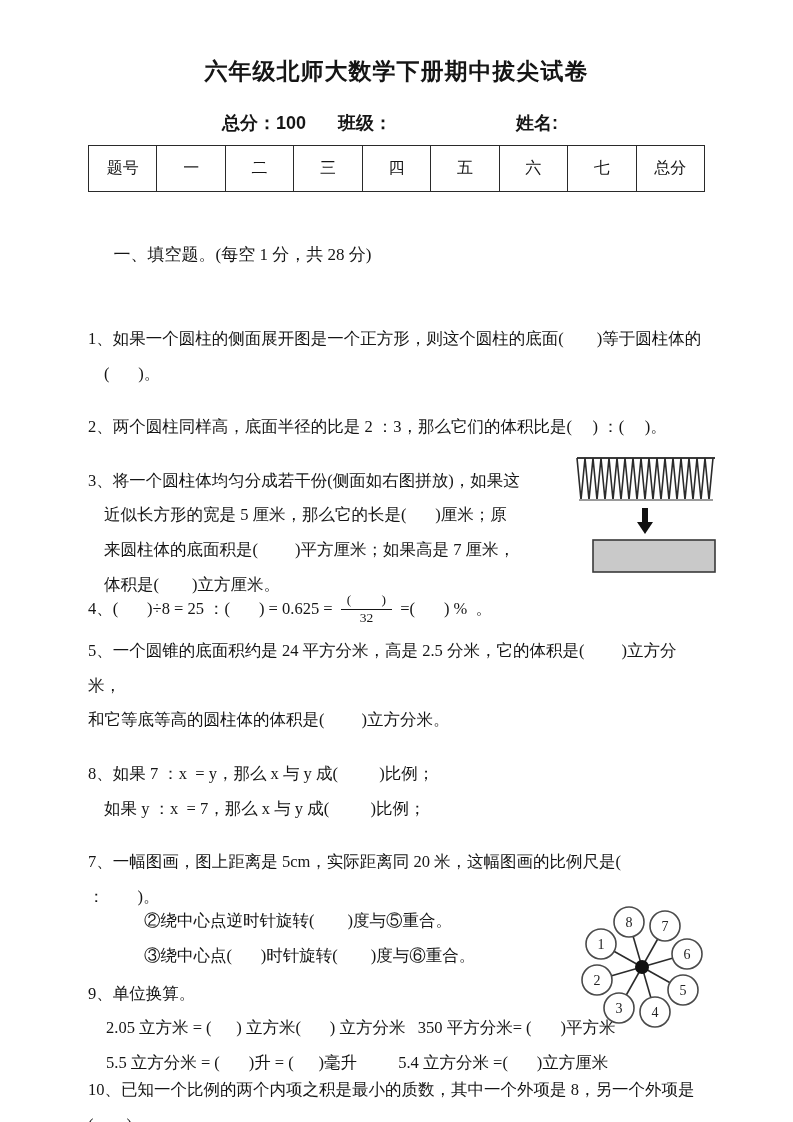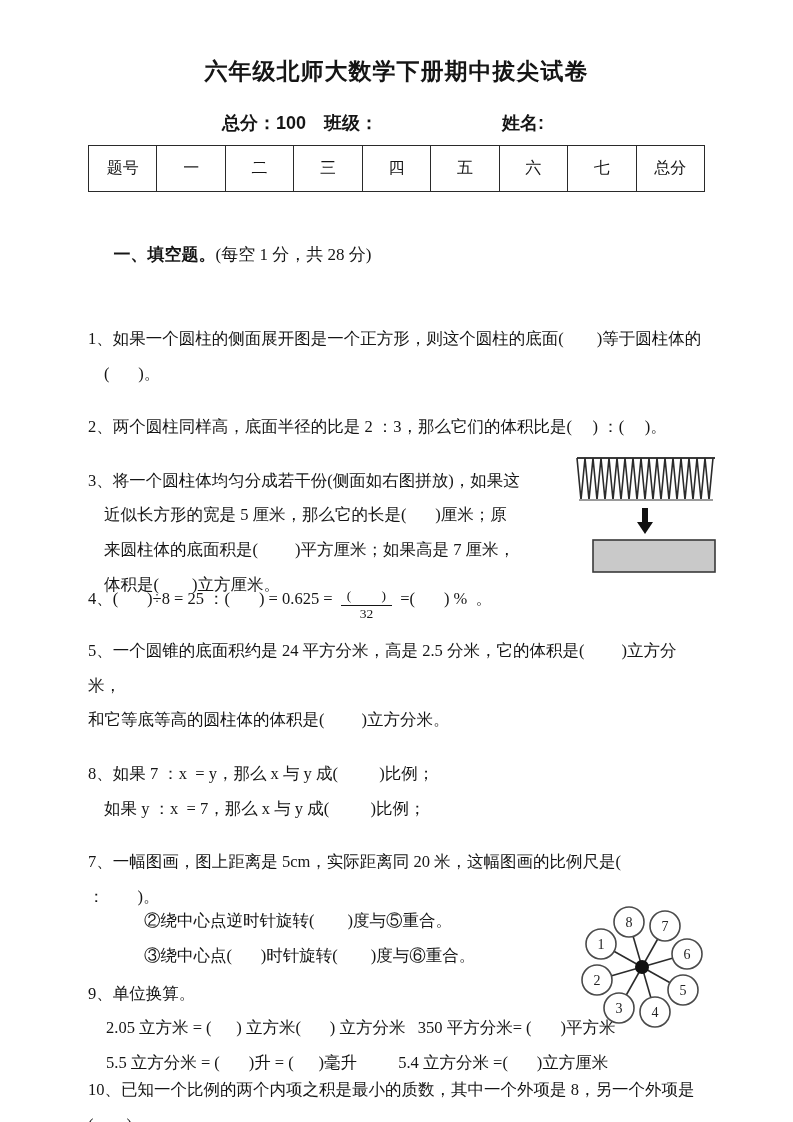--- a/index.html
+++ b/index.html
@@ -30,21 +30,21 @@
 
   .info-row {
     margin-top: 24px;
     font-family: "Liberation Sans", "DejaVu Sans", sans-serif;
     font-weight: bold;
     font-size: 18px;
     white-space: pre;
     display: flex;
   }
   .info-total { margin-left: 134px; }
-  .info-class { margin-left: 18px; }
+  .info-class { margin-left: 32px; }
   .info-name  { margin-left: 124px; }
 
   table.score-table {
     margin-top: 10px;
     border-collapse: collapse;
     width: 617px;
     table-layout: fixed;
   }
   table.score-table td {
     border: 1.6px solid #2a2a2a;
@@ -54,21 +54,21 @@
     font-size: 16px;
     padding: 12px;
   }
 
   .sec-head {
     margin-top: 15px;
     font-size: 17px;
     line-height: 32px;
     white-space: pre;
   }
-  .sec-head .b { font-weight: bold; }
+  .sec-head .b { font-weight: normal; }
 
   .q { position: relative; margin-top: 19px; }
   .line {
     font-size: 16.5px;
     line-height: 34.6px;
     white-space: pre-wrap;
   }
   .ind-1 { margin-left: 16px; }
   .ind-2 { margin-left: 56px; }
   .ind-3 { margin-left: 18px; }
@@ -77,21 +77,21 @@
   .q3-fig {
     position: absolute;
     top: -10px;
     right: -14px;
     width: 150px;
     height: 120px;
   }
 
   .line-tall {
     display: flex;
-    align-items: flex-start;
+    align-items: center;
     height: 42px;
     font-size: 16.5px;
   }
   .line-tall span { white-space: pre; }
   .frac {
     display: inline-flex;
     flex-direction: column;
     align-items: center;
     text-align: center;
     font-size: 13.5px;

